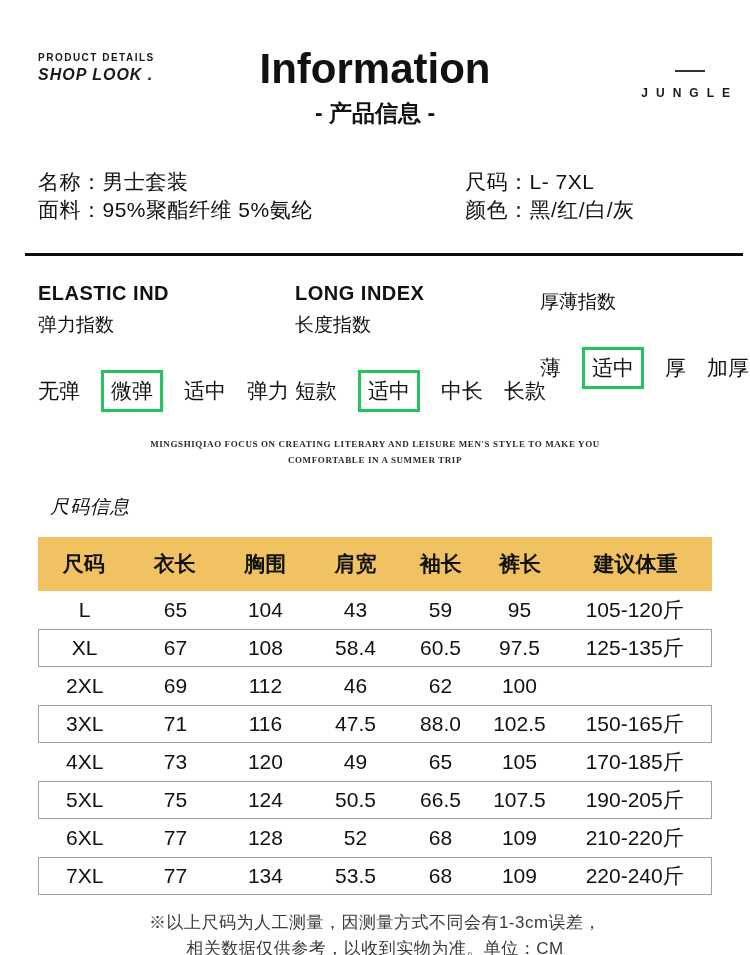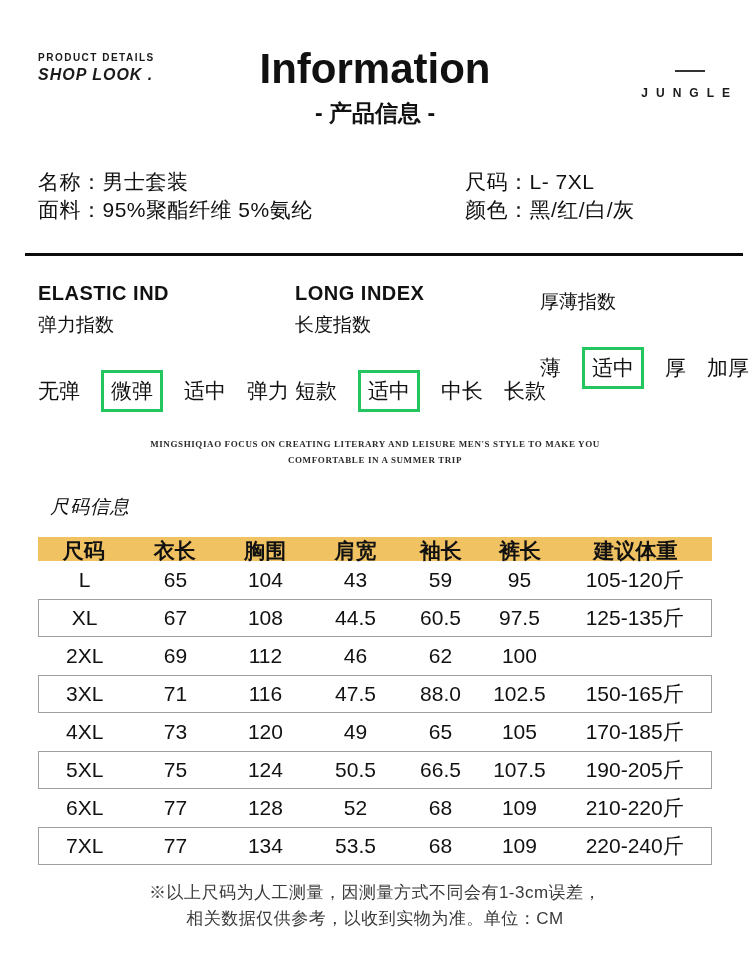--- a/index.html
+++ b/index.html
@@ -37,21 +37,21 @@
   .opt-selected { padding:4px 7px; border:3px solid #22c55e; }
 
   
   .tagline { margin-top:24px; text-align:center; font-family:"Liberation Serif", serif;
     font-size:9px; letter-spacing:0.6px; color:#2a2a2a; line-height:1.8; font-weight:700; }
 
   
   .size-heading { margin-top:26px; padding-left:50px; font-size:19px; letter-spacing:1px;font-style:italic; }
   .size-table { margin:17px 38px 0 38px; }
   .cols { display:grid; grid-template-columns:13.6% 13.4% 13.4% 13.4% 11.9% 11.6% 22.7%; align-items:center; }
-  .thead { background:#f0c262; height:24px; font-weight:700; font-size:21px; }
+  .thead { background:#f0c262; height:54px; font-weight:700; font-size:21px; }
   .thead span { text-align:center; }
   .trow { height:38px; font-size:21px; border:1.5px solid transparent; }
   .trow span { text-align:center; }
   .trow.boxed { border:1.5px solid #a0a0a0; }
 
   
   .note { margin-top:15px; text-align:center; font-size:17px; color:#3a3a3a; line-height:1.5; letter-spacing:0.5px; }
 </style>
 </head>
 <body>
@@ -136,21 +136,21 @@
         <span>104</span>
         <span>43</span>
         <span>59</span>
         <span>95</span>
         <span>105-120斤</span>
       </div>
       <div class="cols trow boxed">
         <span>XL</span>
         <span>67</span>
         <span>108</span>
-        <span>44.5</span>
+        <span>58.4</span>
         <span>60.5</span>
         <span>97.5</span>
         <span>125-135斤</span>
       </div>
       <div class="cols trow">
         <span>2XL</span>
         <span>69</span>
         <span>112</span>
         <span>46</span>
         <span>62</span>

